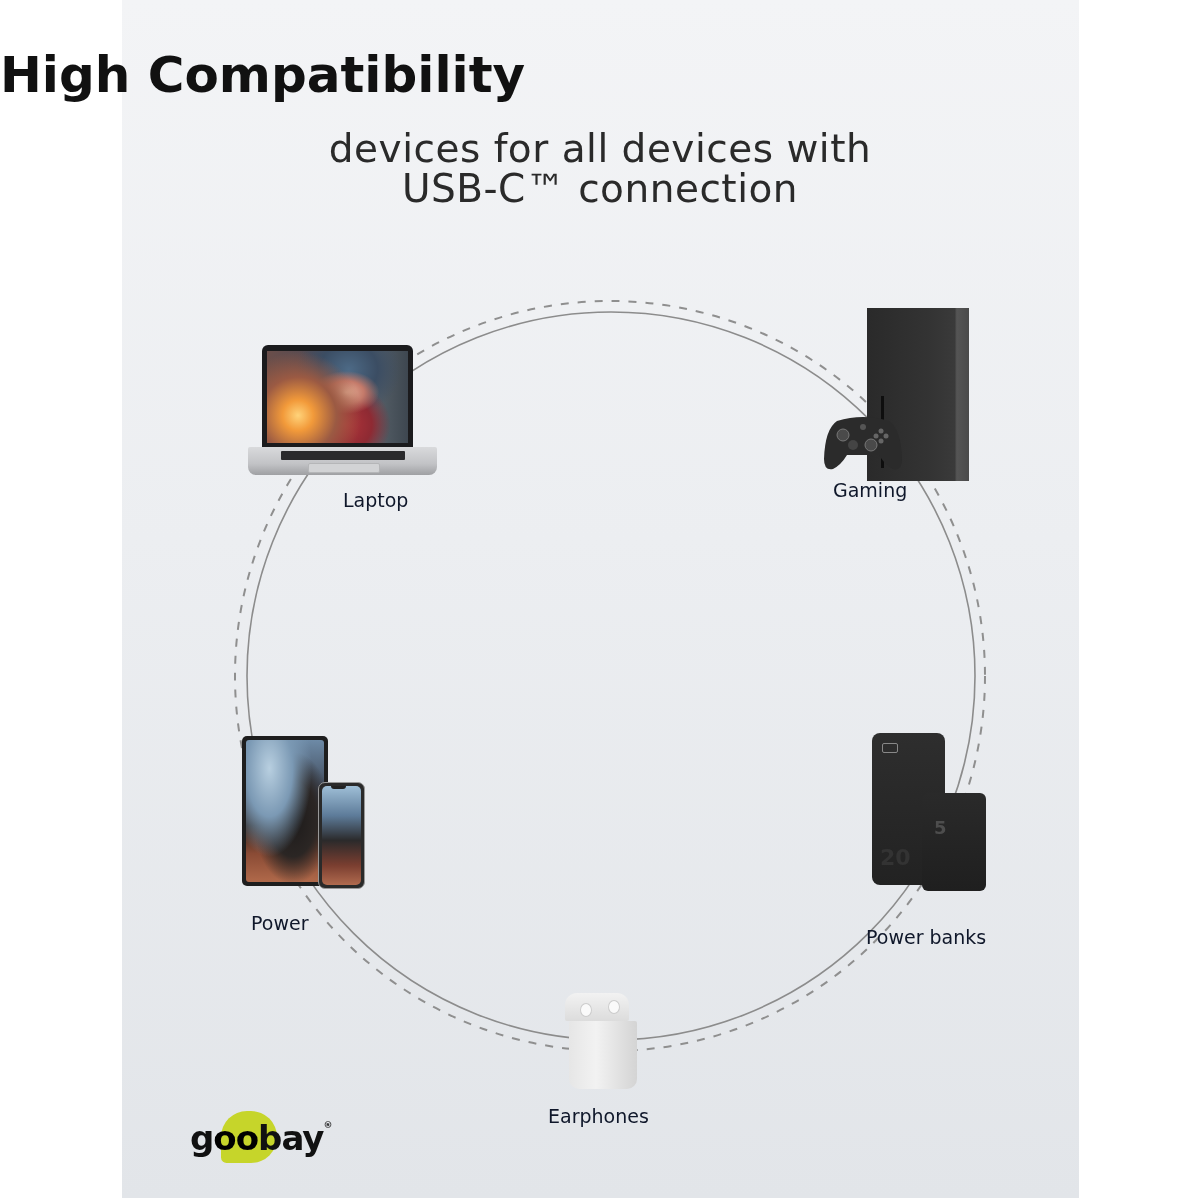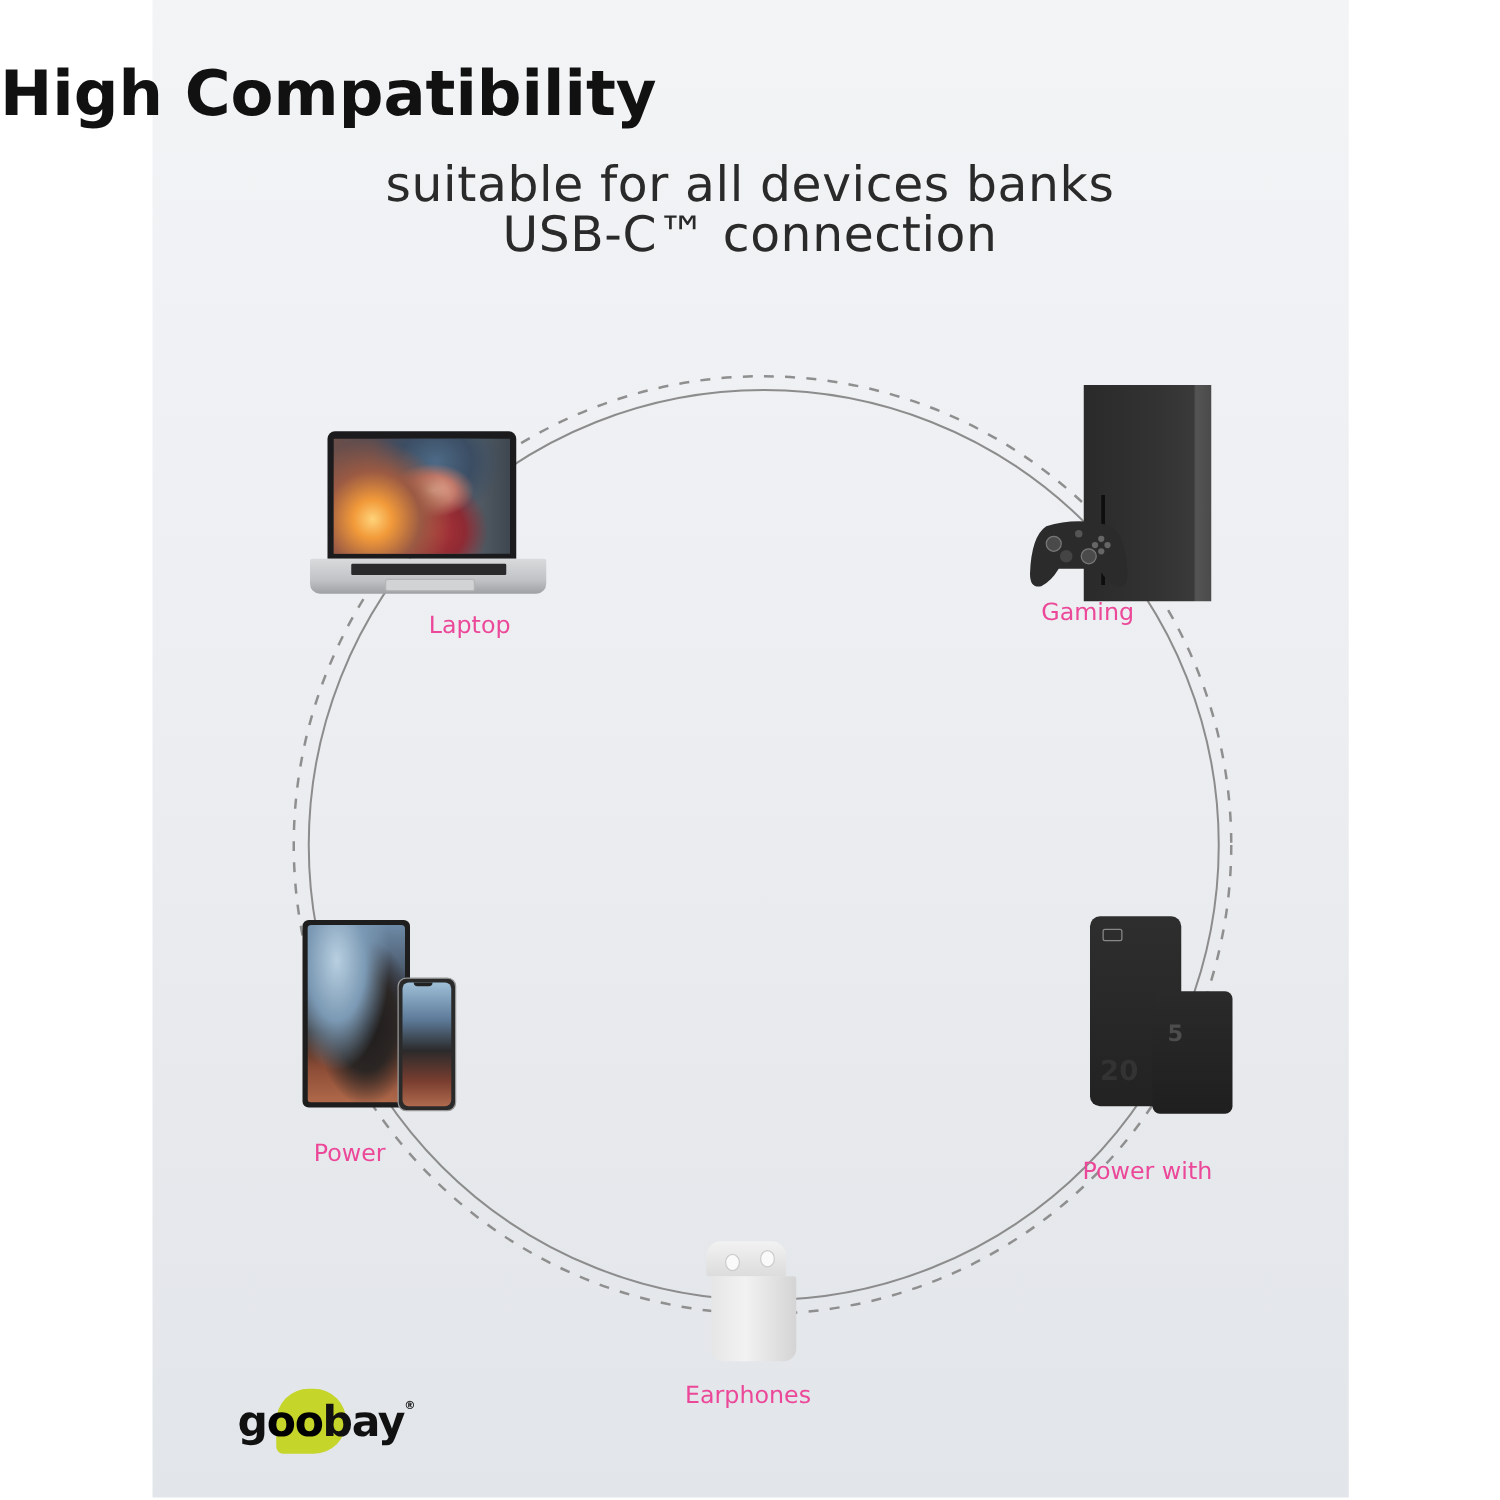--- a/index.html
+++ b/index.html
@@ -5,21 +5,21 @@
   html,body{margin:0;padding:0;background:#ffffff;}
   body{width:1200px;height:1200px;position:relative;overflow:hidden;font-family:"DejaVu Sans","Liberation Sans",sans-serif;}
   .panel{position:absolute;left:122px;top:0;width:957px;height:1198px;
     background:linear-gradient(180deg,#f3f4f6 0%,#eceef1 45%,#e2e5e9 100%);}
   .title{position:absolute;left:0;width:1200px;top:46px;
     font-size:50px;font-weight:bold;color:#111;letter-spacing:0px;}
   .subtitle{position:absolute;left:0;width:1200px;text-align:center;font-size:39px;color:#2a2a2a;font-weight:normal;letter-spacing:0.5px;}
   .sub1{top:126px;}
   .sub2{top:166px;}
   svg.circles{position:absolute;left:0;top:0;}
-  .label{position:absolute;font-size:19px;color:#ec4899;font-weight:500;white-space:nowrap;}
+  .label{position:absolute;font-size:19px;color:#0f172a;font-weight:500;white-space:nowrap;}
   .device{position:absolute;}
   
   .lap-screen{position:absolute;left:262px;top:345px;width:151px;height:102px;background:#1b1b1d;border-radius:6px 6px 0 0;}
   .lap-display{position:absolute;left:5px;top:6px;right:5px;bottom:4px;
     background:radial-gradient(circle at 22% 70%,#ffd37a 0%,#f29a3a 12%,#9b5a43 30%,transparent 50%),
                radial-gradient(ellipse at 56% 45%,#e8b39a 0%,#c47a6a 16%,transparent 30%),
                radial-gradient(ellipse at 55% 80%,#b3343a 0%,#8e2a33 25%,transparent 42%),
                radial-gradient(ellipse at 58% 20%,#4d6a86 0%,#3b4d63 25%,transparent 45%),
                linear-gradient(90deg,#6a4e4a 0%,#4e4a55 40%,#59636b 75%,#3e4750 100%);}
   .lap-base{position:absolute;left:248px;top:447px;width:189px;height:28px;
@@ -56,21 +56,21 @@
   .logo-blob{position:absolute;left:221px;top:1111px;width:56px;height:52px;background:#c6d52a;border-radius:28px 28px 28px 6px;}
   .logo-oo{color:#000000;}
   .reg{font-size:9px;vertical-align:top;position:relative;top:2px;}
 </style>
 </head>
 <body>
 
 <div class="panel"></div>
 
 <div class="title">High Compatibility</div>
-<div class="subtitle sub1">suitable for all devices banks</div>
+<div class="subtitle sub1">devices for all devices with</div>
 <div class="subtitle sub2">USB-C™ connection</div>
 
 <svg class="circles" width="1200" height="1200">
   <circle cx="610" cy="676" r="375" fill="none" stroke="#8f8f8f" stroke-width="2" stroke-dasharray="8 9"></circle>
   <circle cx="611" cy="676" r="364" fill="none" stroke="#8c8c8c" stroke-width="1.6"></circle>
 </svg>
 
 <div class="device">
   <div class="lap-screen">
       <div class="lap-display"></div>
@@ -113,21 +113,21 @@
 
 <div class="device">
   <div class="pb1">
       <div class="pb1-disp"></div>
       <div class="pb1-num">20</div>
     </div>
   <div class="pb2">
       <div class="pb2-num">5</div>
     </div>
 </div>
-<div class="label" style="left:866px;top:926px;">Power with</div>
+<div class="label" style="left:866px;top:926px;">Power banks</div>
 
 <div class="device">
   <div class="case-lid"></div>
   <div class="bud" style="left:580px;top:1003px;"></div>
   <div class="bud" style="left:608px;top:1000px;"></div>
   <div class="case-body"></div>
 </div>
 <div class="label" style="left:548px;top:1105px;text-align:center;">Earphones</div>
 
 <div class="logo-blob"></div>

